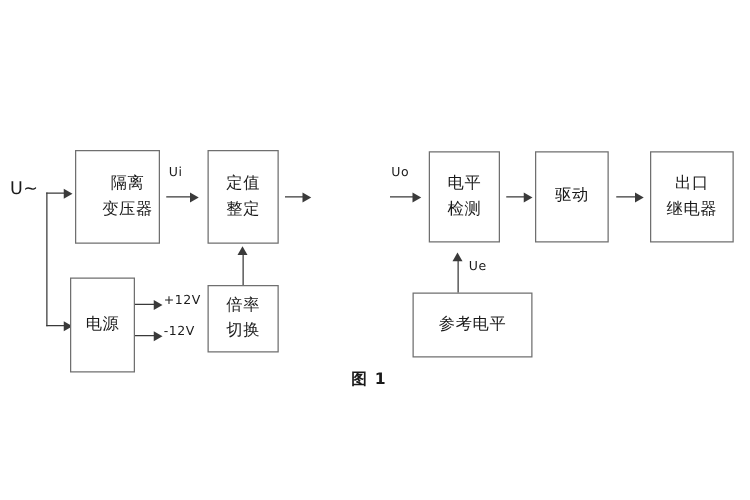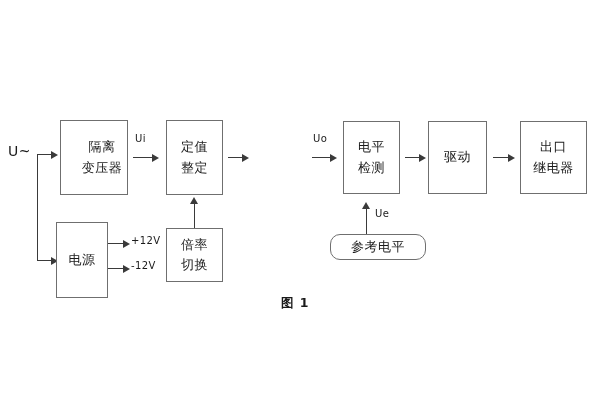--- a/index.html
+++ b/index.html
@@ -157,21 +157,21 @@
   <div class="txt sig" style="left:131px; top:260px;">-12V</div>
 
   <div class="node" style="left:166px; top:228px; width:57px; height:54px;">
     <span class="ln">倍率</span>
     <span class="ln">切换</span>
   </div>
 
   <div class="line v" style="left:194px; top:203px; height:25px;"></div>
   <div class="head up" style="left:190.3px; top:197px;"></div>
 
-  <div class="node" style="left:330px; top:234px; width:96px; height:26px;border-radius:10px;">
+  <div class="node" style="left:330px; top:234px; width:96px; height:52px;">
     <span class="ln">参考电平</span>
   </div>
 
   <div class="line v" style="left:366px; top:208px; height:26px;"></div>
   <div class="head up" style="left:362.3px; top:202px;"></div>
   <div class="txt sig" style="left:375px; top:208px;">Ue</div>
 
   <div class="caption" style="left:281px; top:295px;">图 1</div>
 
 </div>

